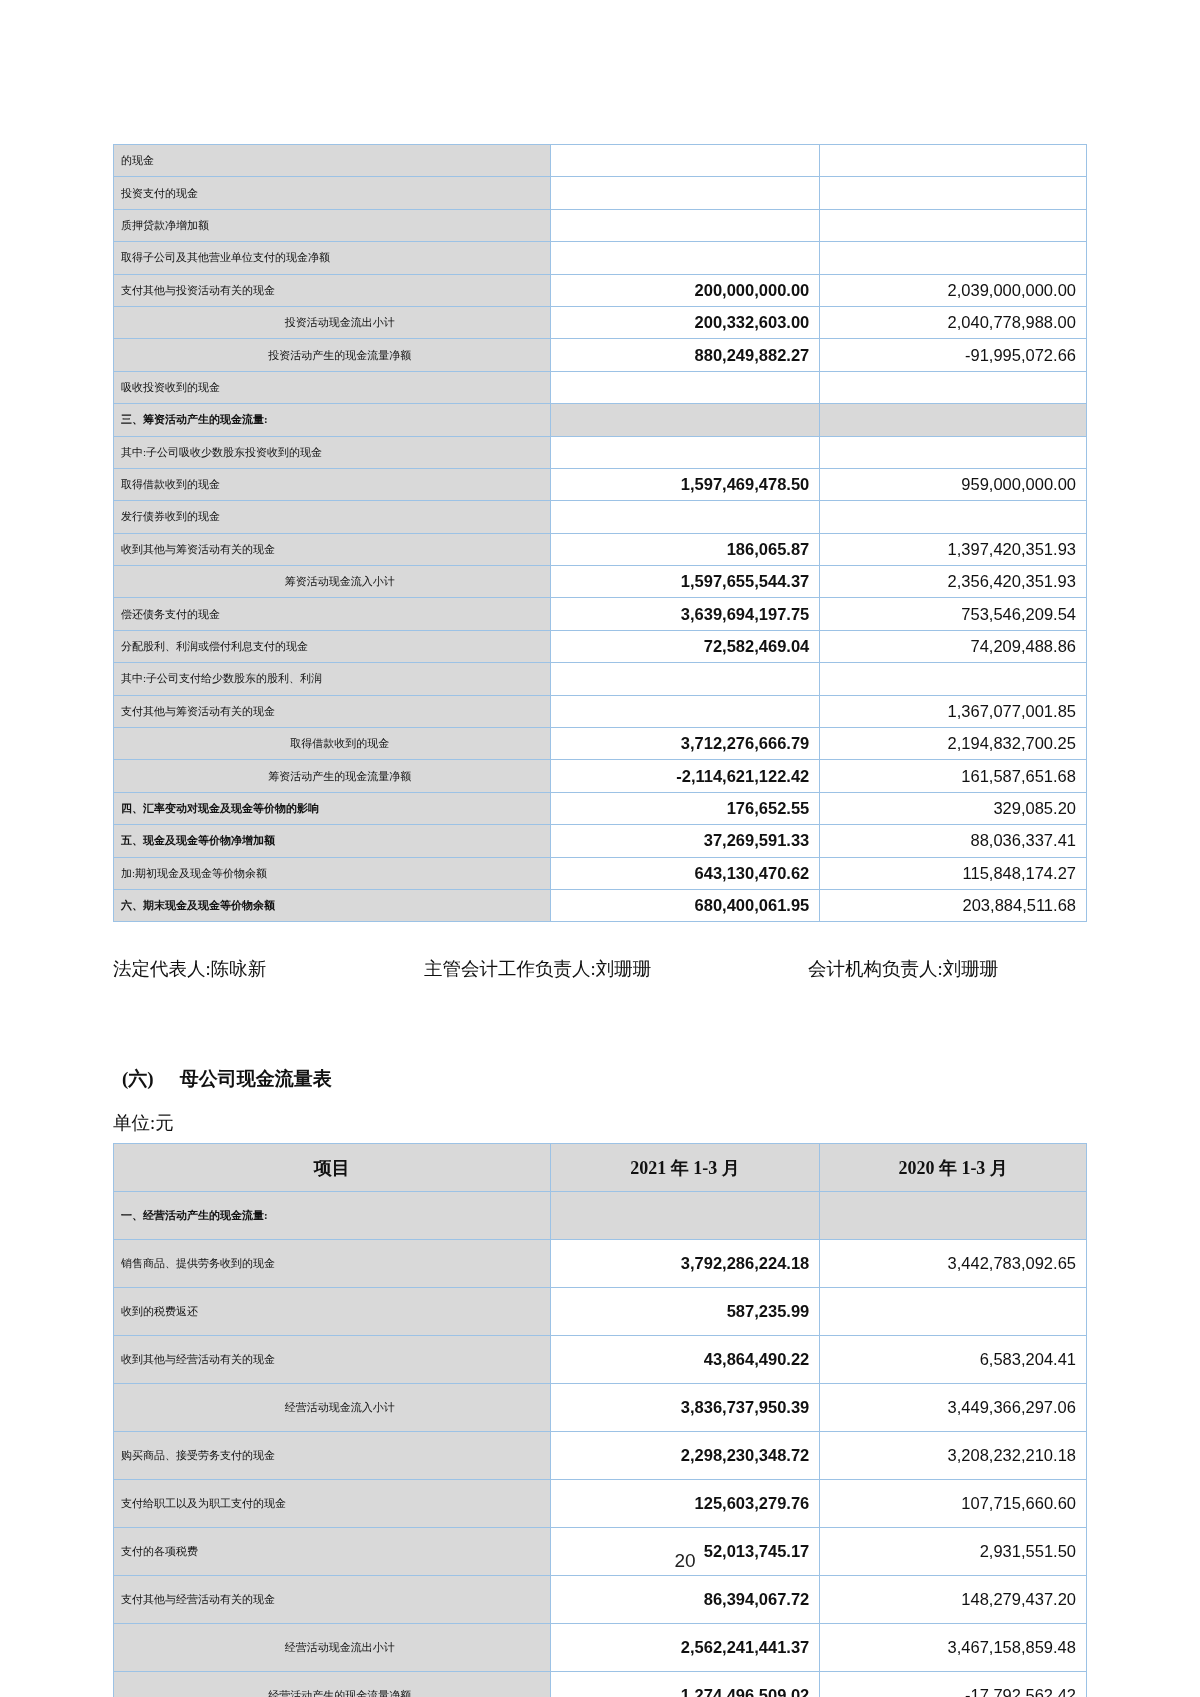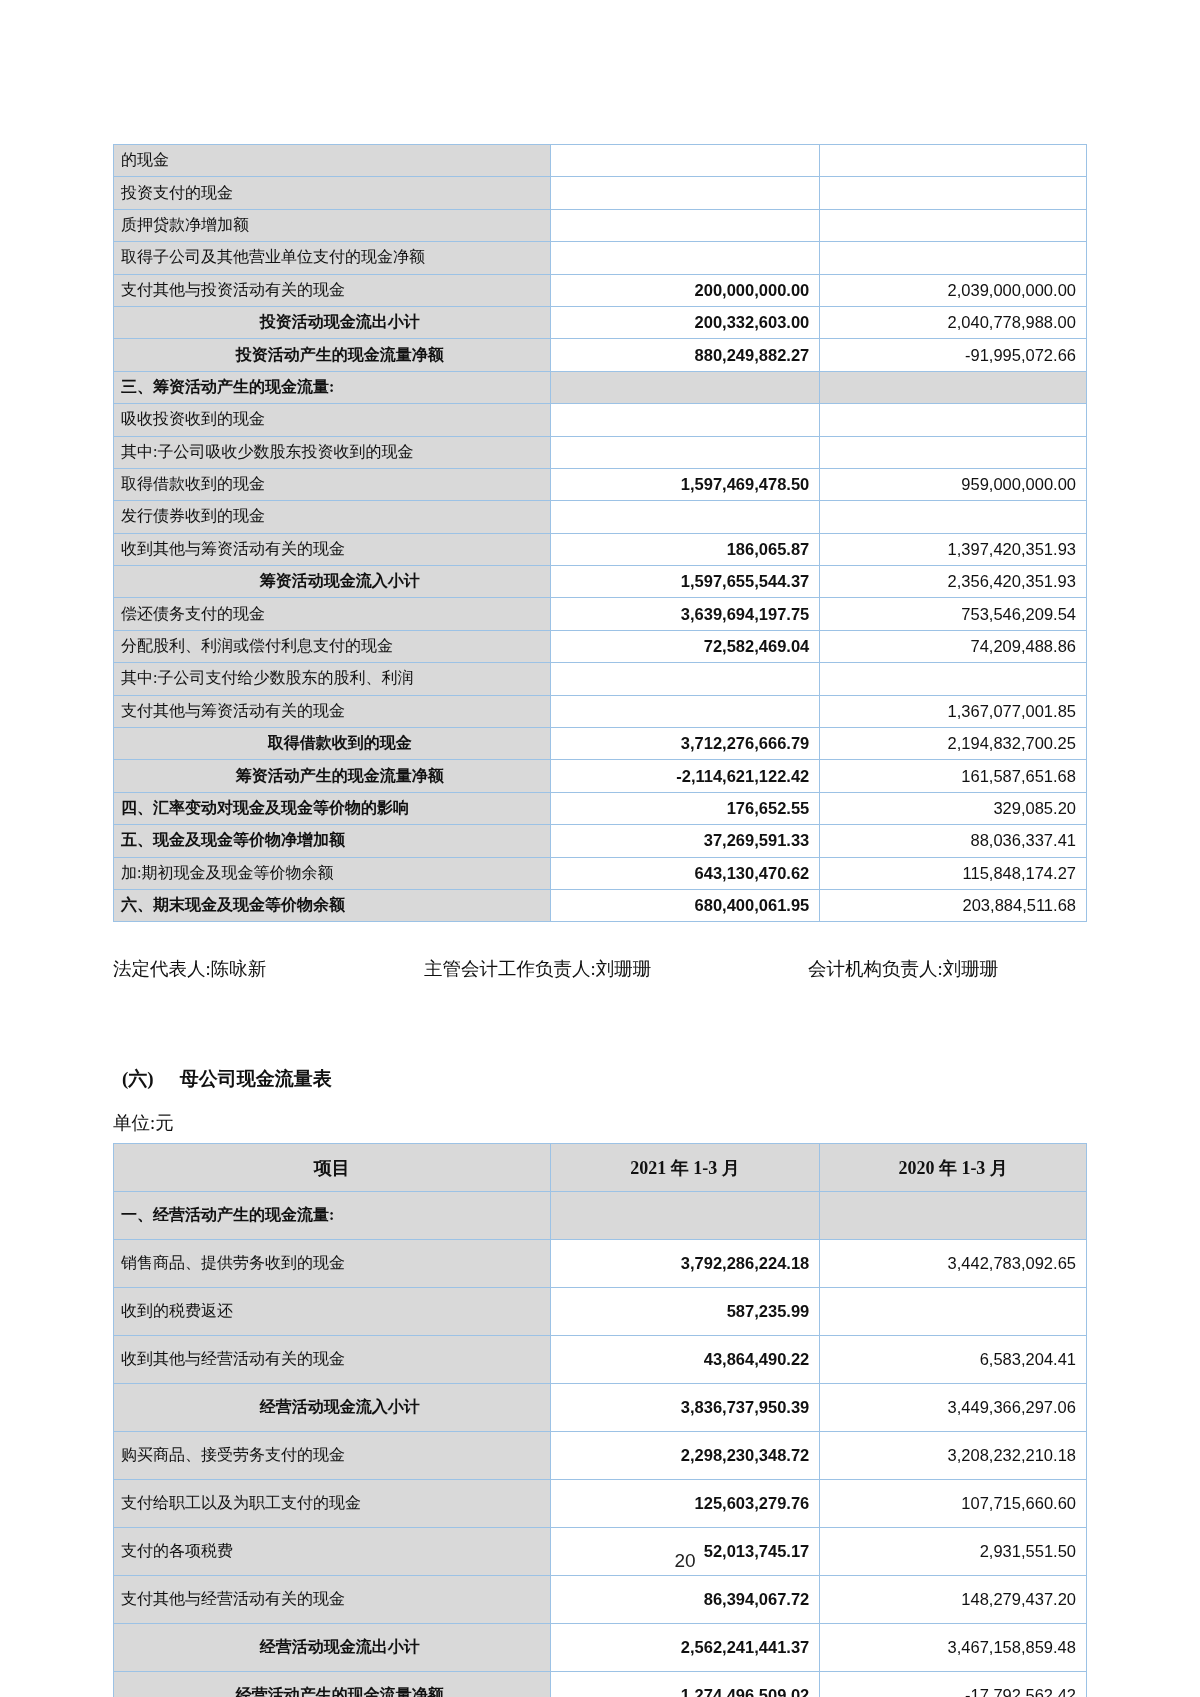--- a/index.html
+++ b/index.html
@@ -30,33 +30,33 @@
     box-sizing:border-box;
     border-right:1.5px solid #9cc2e5;
     border-bottom:1.5px solid #9cc2e5;
     display:flex;align-items:center;
     overflow:hidden;white-space:nowrap;
   }
   .c.lab{
     width:437px;
     padding-left:7px;
     background:#d9d9d9;
-    font-size:16px;
+    font-size:11px;
   }
   .c.v1{width:270px;font-weight:bold;}
   .c.v2{width:267px;}
   .c.v1,.c.v2{
     justify-content:flex-end;
     padding-right:10px;
     background:#ffffff;
     font-family:"Liberation Sans","DejaVu Sans",sans-serif;
     font-size:16.5px;
   }
   
-  .r.subtotal .lab{justify-content:center;padding-left:16px;font-weight:bold;}
+  .r.subtotal .lab{justify-content:center;padding-left:16px;font-weight:normal;}
   .r.section .lab{font-weight:bold;}
   .r.section .v1,.r.section .v2{background:#d9d9d9;}
   .r.bold-item .lab{font-weight:bold;}
   .r.hdr .c{
     background:#d9d9d9;
     justify-content:center;
     padding:0;
     font-weight:bold;
     font-size:18px;
     font-family:"Liberation Serif","DejaVu Serif",serif;
@@ -128,28 +128,28 @@
         <div class="c v1">200,332,603.00</div>
         <div class="c v2">2,040,778,988.00</div>
       </div>
 
       <div class="r subtotal">
         <div class="c lab">投资活动产生的现金流量净额</div>
         <div class="c v1">880,249,882.27</div>
         <div class="c v2">-91,995,072.66</div>
       </div>
 
+      <div class="r item">
+        <div class="c lab">吸收投资收到的现金</div>
+        <div class="c v1"></div>
+        <div class="c v2"></div>
+      </div>
+
       <div class="r section">
         <div class="c lab">三、筹资活动产生的现金流量:</div>
-        <div class="c v1"></div>
-        <div class="c v2"></div>
-      </div>
-
-      <div class="r item">
-        <div class="c lab">吸收投资收到的现金</div>
         <div class="c v1"></div>
         <div class="c v2"></div>
       </div>
 
       <div class="r item">
         <div class="c lab">其中:子公司吸收少数股东投资收到的现金</div>
         <div class="c v1"></div>
         <div class="c v2"></div>
       </div>
 

